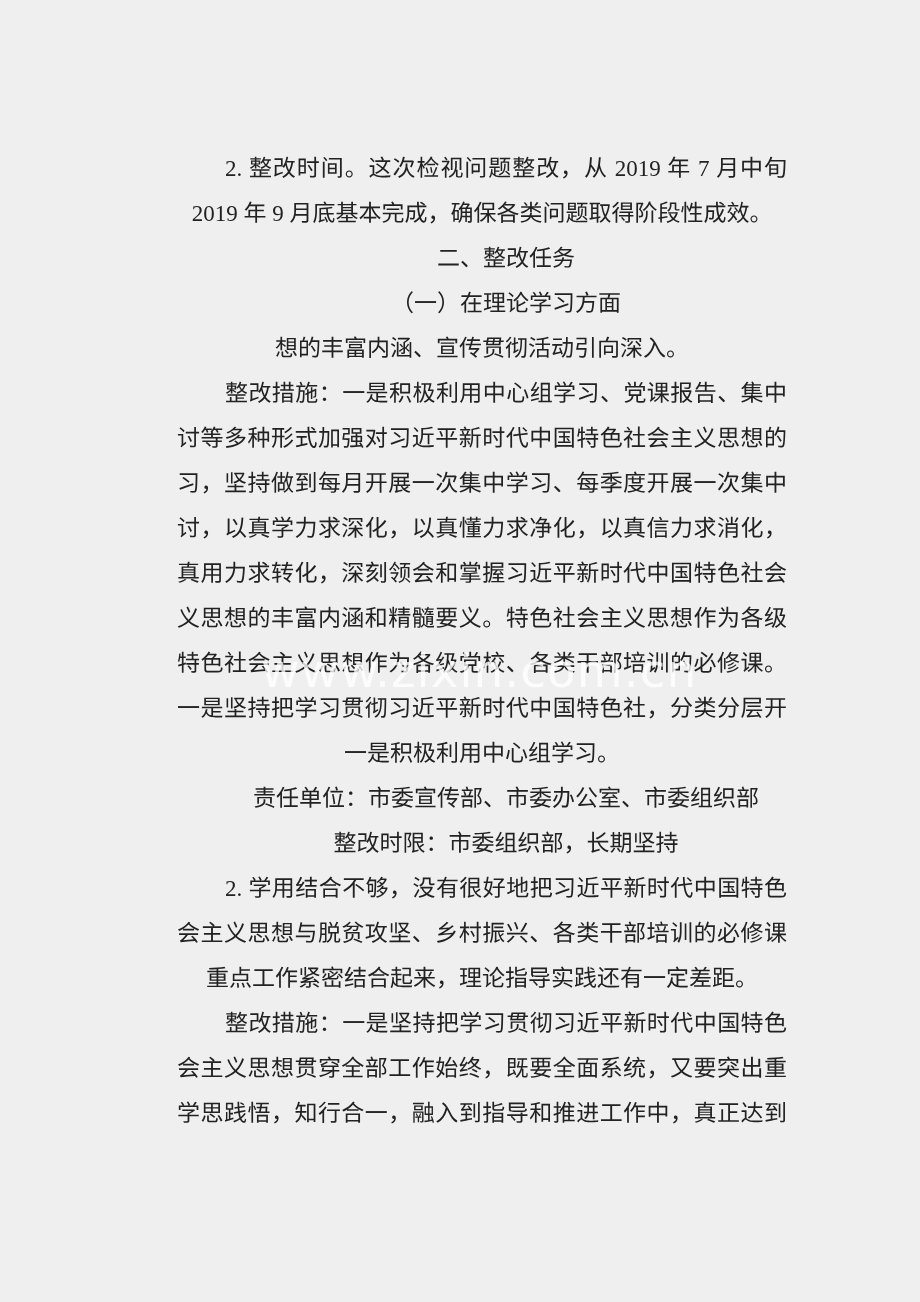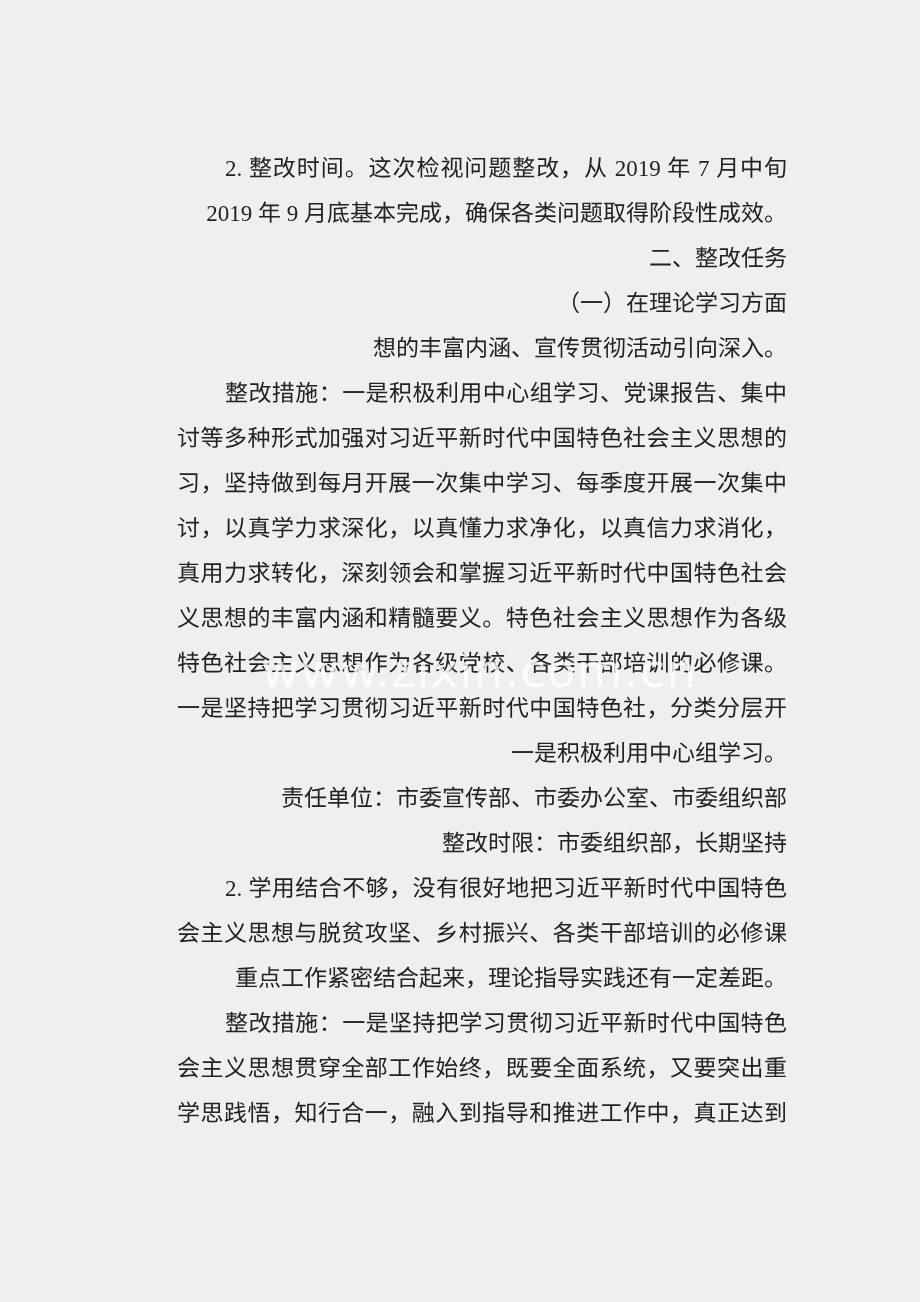--- a/index.html
+++ b/index.html
@@ -20,21 +20,21 @@
     top: 106px;
     width: 650px;
     color: #222222;
   }
   .line {
     height: 45px;
     line-height: 45px;
     font-size: 23px;
     white-space: normal;
     overflow: hidden;
-    text-align: right;
+    text-align: center;
   }
   .line.indent { text-indent: 48px; }
   .line.fill {
     text-align: justify;
     text-align-last: justify;
     text-justify: inter-character;
   }
   .watermark {
     position: absolute;
     left: 231px;

